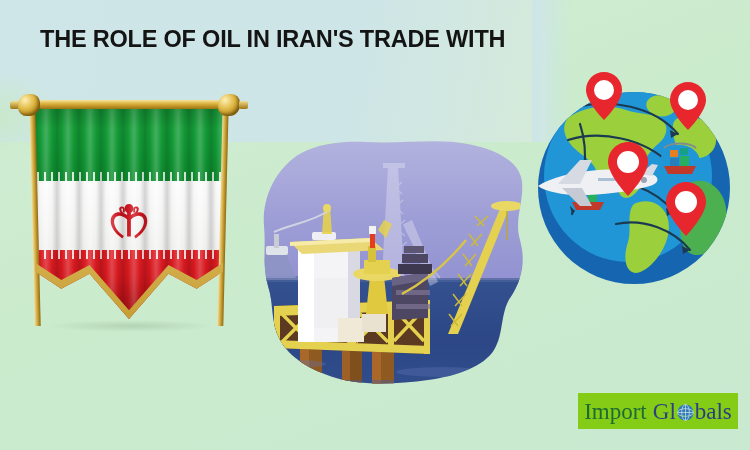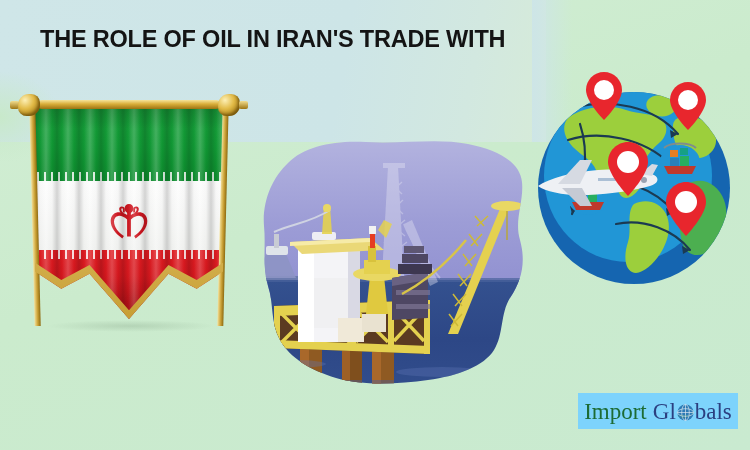--- a/index.html
+++ b/index.html
@@ -246,21 +246,21 @@
     height: 222px;
   }
 
   
   .logo {
     position: absolute;
     left: 578px;
     top: 393px;
     width: 160px;
     height: 36px;
-    background: #7dd3fc;
+    background: #84cc16;
     display: flex;
     align-items: center;
     justify-content: center;
     gap: 6px;
     padding: 0 4px;
     box-sizing: border-box;
   }
   .logo-text {
     font-family: "Liberation Serif", serif;
     font-size: 23px;

